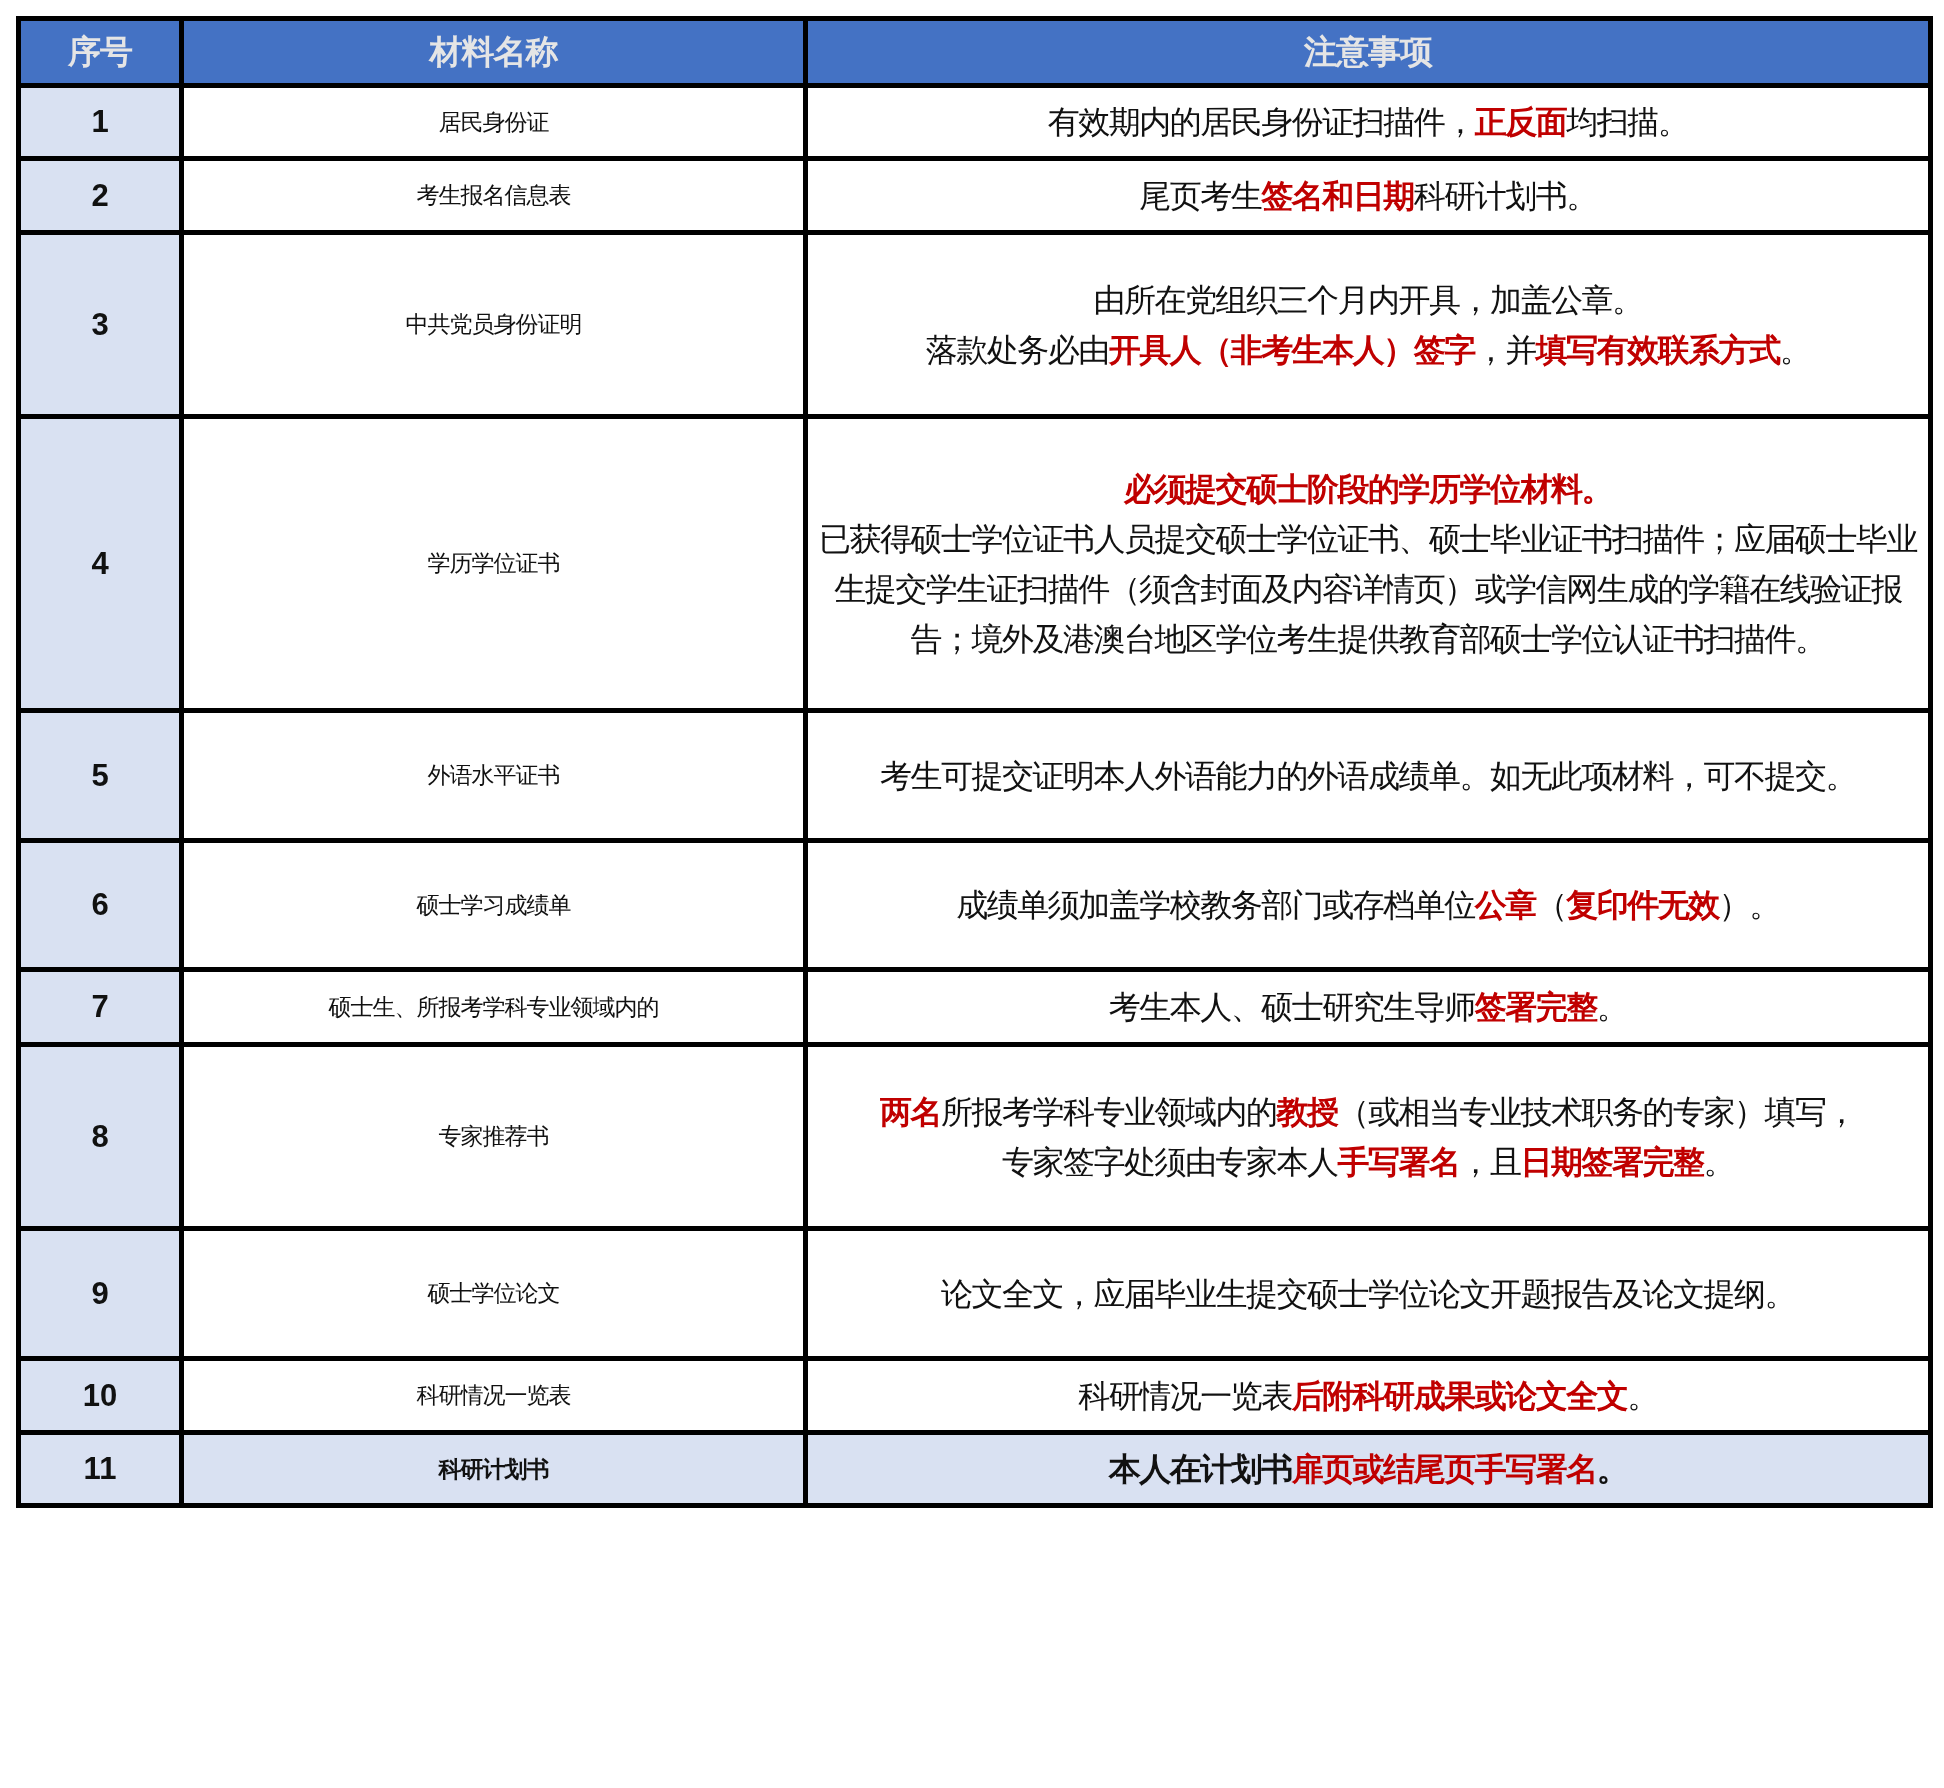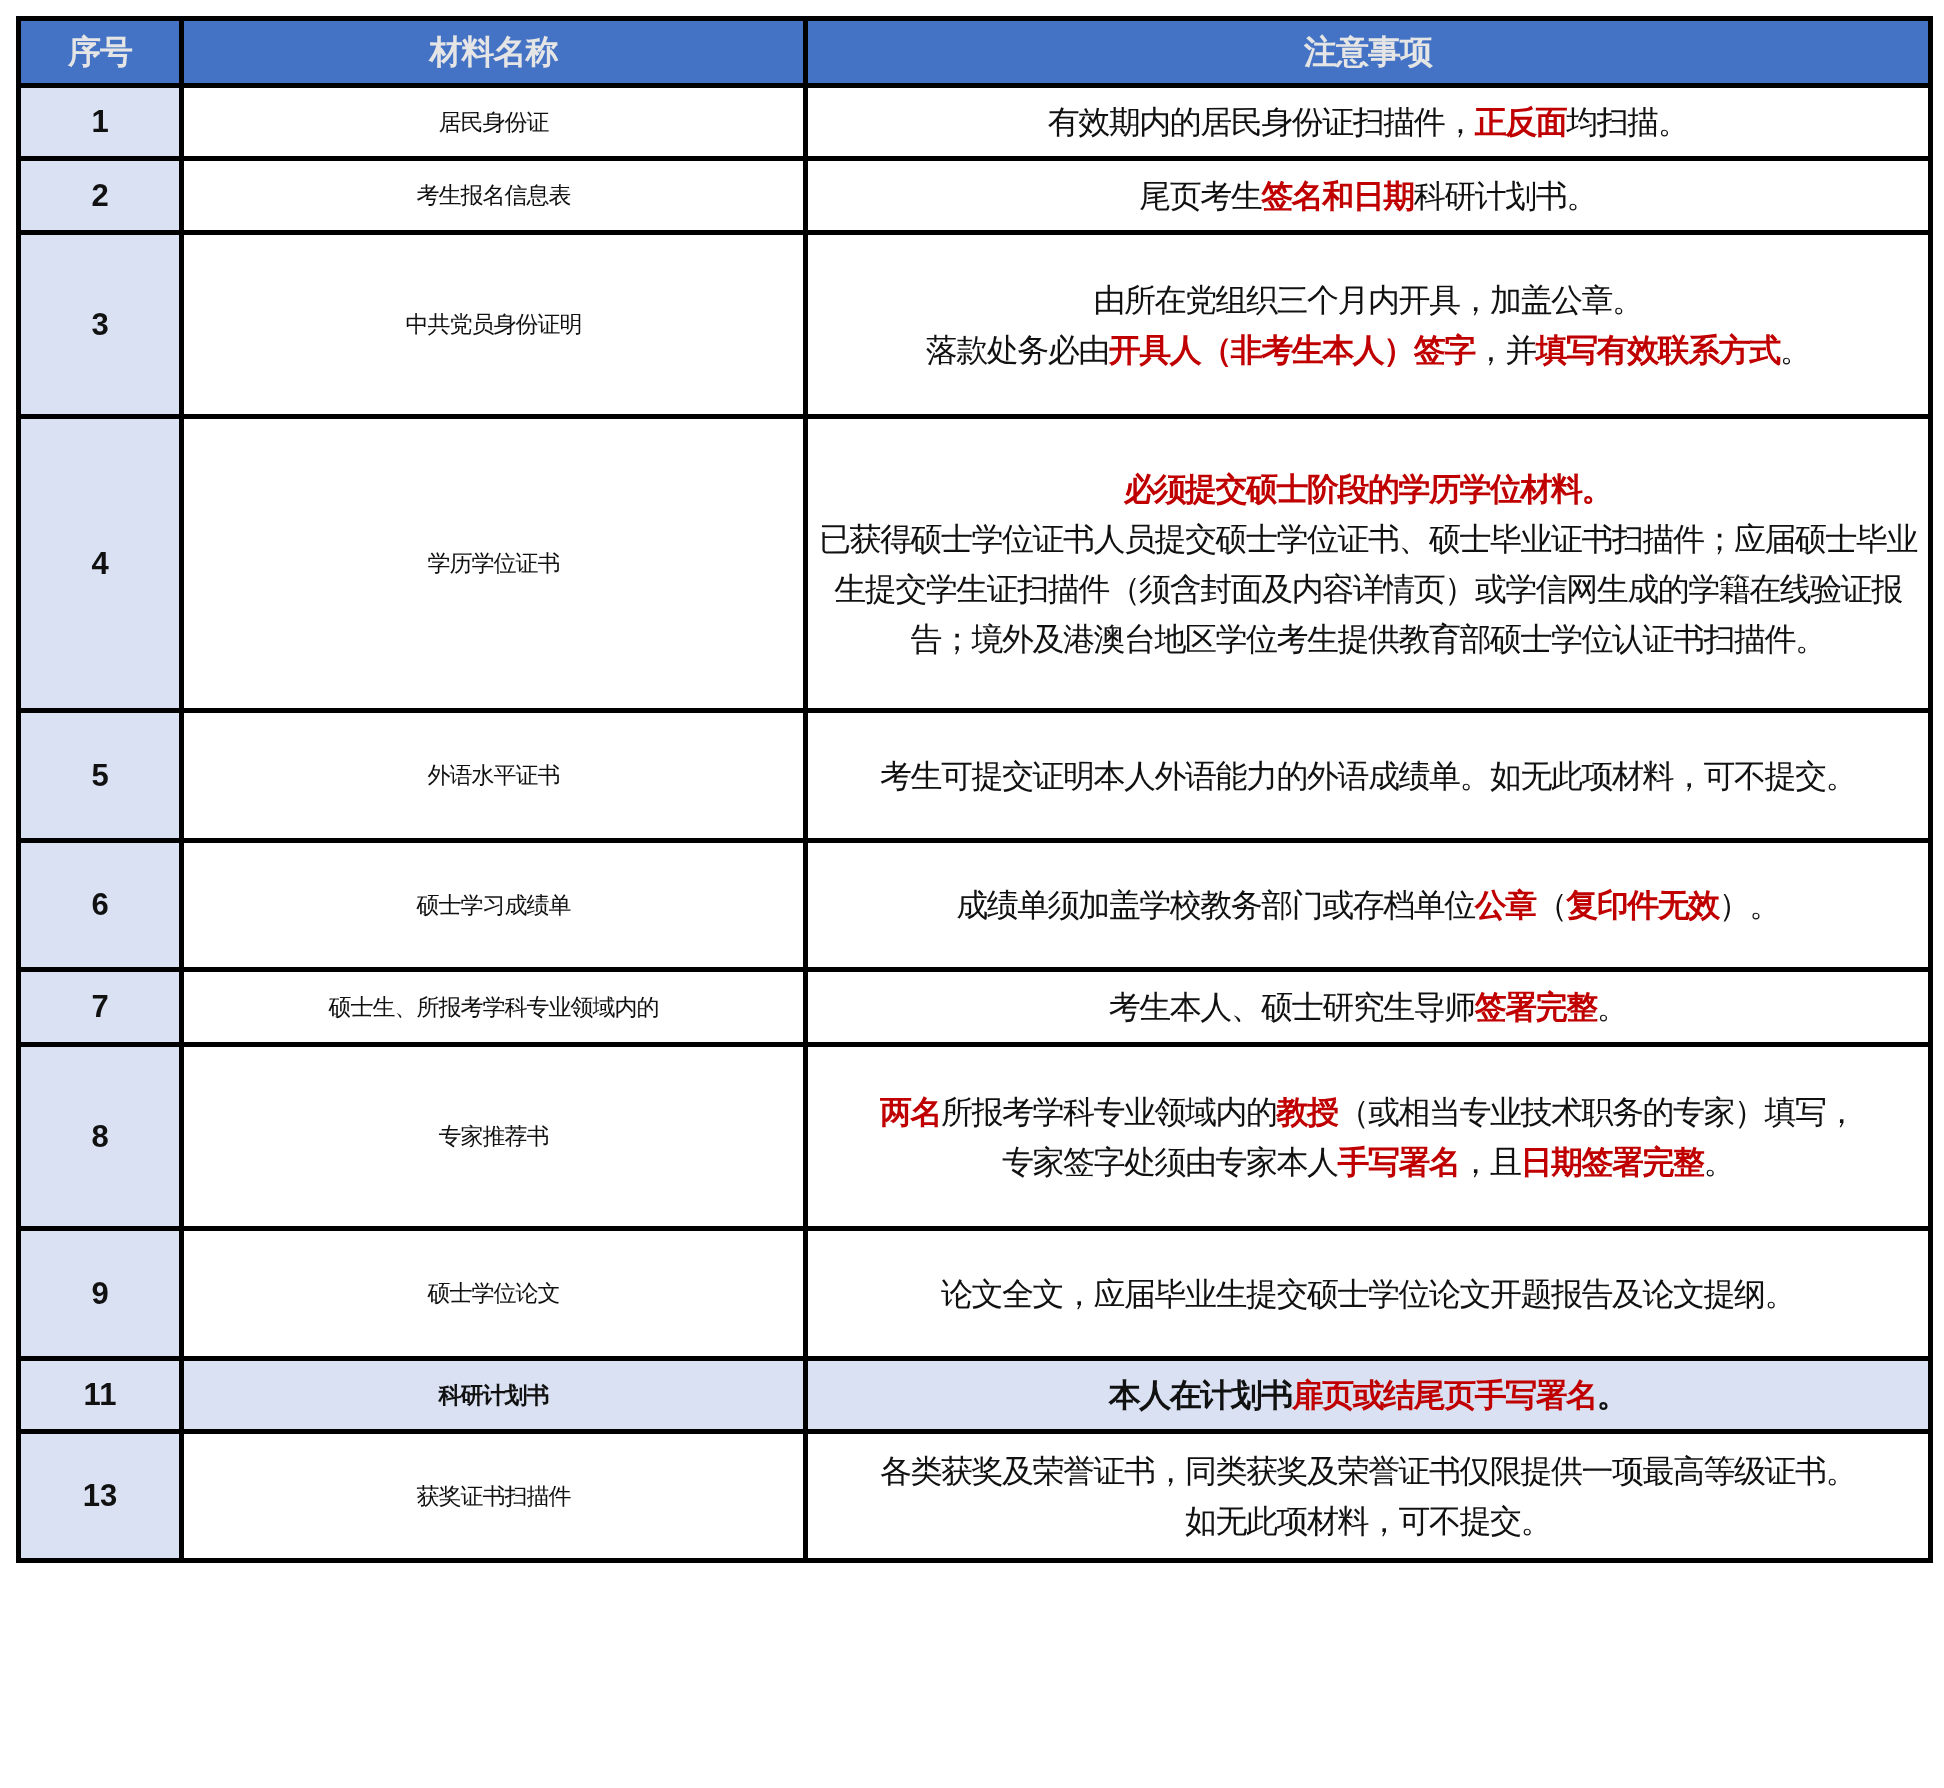--- a/index.html
+++ b/index.html
@@ -100,29 +100,28 @@
           <span class="line"><span>专家签字处须由专家本人</span><span class="red">手写署名</span><span>，且</span><span class="red">日期签署完整</span><span>。</span></span>
         </td>
       </tr>
       <tr style="height: 130px;">
         <td class="idx">9</td>
         <td class="name">硕士学位论文</td>
         <td class="note">
           <span class="line"><span>论文全文，应届毕业生提交硕士学位论文开题报告及论文提纲。</span></span>
         </td>
       </tr>
+      <tr style="height: 74px;">
+        <td class="idx">10</td>
+        <td class="name">科研情况一览表</td>
+        <td class="note">
+          <span class="line"><span>科研情况一览表</span><span class="red">后附科研成果或论文全文</span><span>。</span></span>
+        </td>
+      </tr>
       <tr class="hl" style="height: 73px;">
         <td class="idx">11</td>
         <td class="name">科研计划书</td>
         <td class="note">
           <span class="line"><span>本人在计划书</span><span class="red">扉页或结尾页手写署名</span><span>。</span></span>
         </td>
       </tr>
-      <tr style="height: 129px;">
-        <td class="idx">13</td>
-        <td class="name">获奖证书扫描件</td>
-        <td class="note">
-          <span class="line"><span>各类获奖及荣誉证书，同类获奖及荣誉证书仅限提供一项最高等级证书。</span></span>
-          <span class="line"><span>如无此项材料，可不提交。</span></span>
-        </td>
-      </tr>
     </tbody>
 </table>
 
 </body></html>

